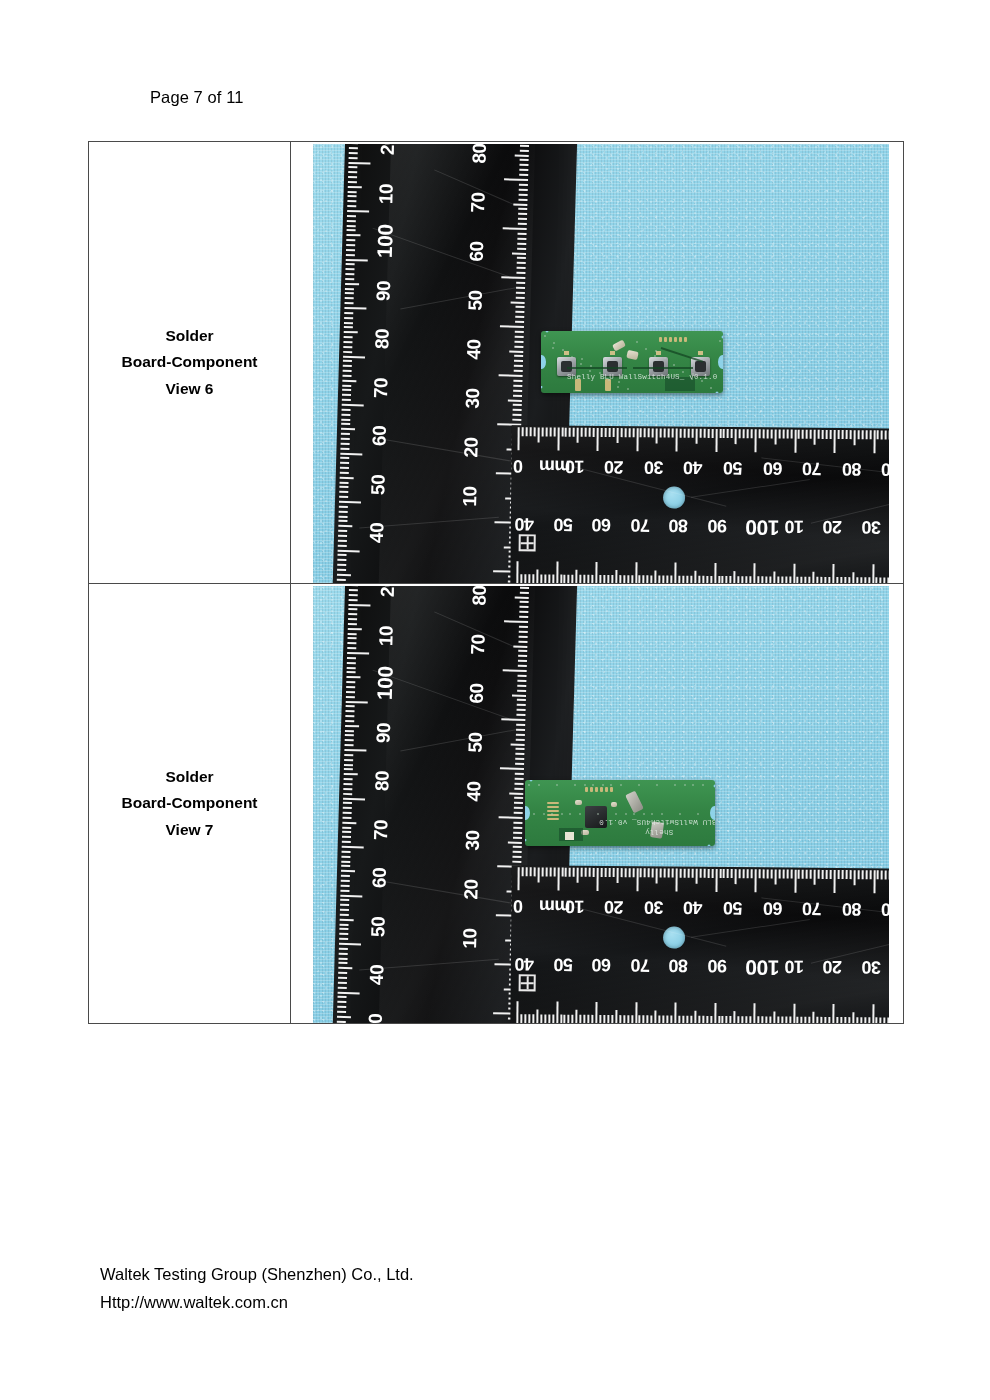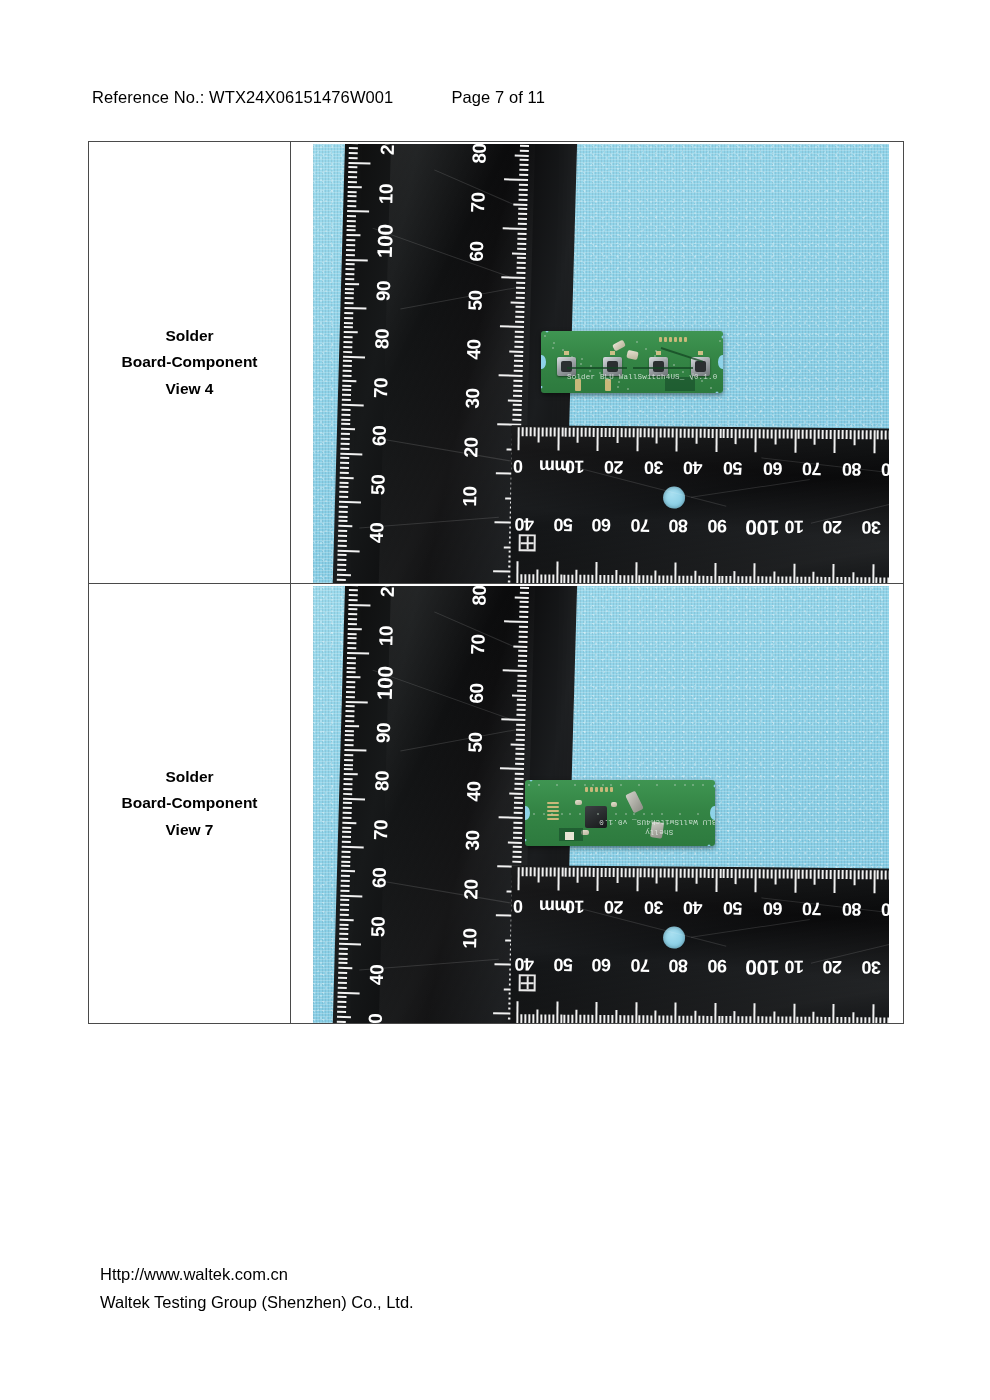--- a/index.html
+++ b/index.html
@@ -282,32 +282,31 @@
     top: 1260px;
     font-size: 16.5px;
     line-height: 1.72;
   }
   .page-footer .f-line { display: block; white-space: nowrap; }
 </style>
 </head>
 <body>
 
 <div class="page-header">
-  <span class="ref-no">Reference No.: WTX24X06151476W001</span>
   <span class="page-no">Page 7 of 11</span>
 </div>
 
 <table class="photo-table">
   <tbody>
 
     <tr>
       <td class="label-cell">
         <span class="lbl-line">Solder</span>
         <span class="lbl-line">Board-Component</span>
-        <span class="lbl-line">View 4</span>
+        <span class="lbl-line">View 6</span>
       </td>
       <td class="photo-cell">
         <div class="photo" id="photo1">
           <div class="fabric-speckle"></div>
           <div class="ruler-v" id="rv1">
             <div class="sheen"></div>
           <div class="scratch" style="left:30px;top:120px;width:150px;transform:rotate(18deg);"></div>
               <div class="scratch" style="left:60px;top:200px;width:120px;transform:rotate(-12deg);"></div>
               <div class="scratch" style="left:40px;top:330px;width:180px;transform:rotate(8deg);"></div>
               <div class="scratch" style="left:90px;top:60px;width:90px;transform:rotate(22deg);"></div>
@@ -761,21 +760,21 @@
               <div class="sw" style="left:150px;top:26px;"></div>
               <div style="position:absolute;left:157px;top:20px;width:5px;height:4px;background:#cdbf87;"></div>
               <div class="trace" style="left:26px;top:36px;width:60px;"></div>
               <div class="trace" style="left:92px;top:36px;width:60px;"></div>
               <div class="trace" style="left:120px;top:16px;width:44px;transform:rotate(18deg);"></div>
               <div class="cap" style="left:72px;top:11px;width:12px;height:7px;transform:rotate(-28deg);"></div>
               <div class="cap" style="left:86px;top:20px;width:11px;height:8px;transform:rotate(12deg);"></div>
               <div class="darkpatch" style="left:124px;top:46px;width:30px;height:14px;"></div>
               <div class="pad" style="left:34px;top:48px;width:6px;height:12px;"></div>
               <div class="pad" style="left:64px;top:48px;width:6px;height:12px;"></div>
-              <div class="silk" style="left:26px;top:42px;">Solder BLU WallSwitch4US_ v0.1.0</div>
+              <div class="silk" style="left:26px;top:42px;">Shelly BLU WallSwitch4US_ v0.1.0</div>
               <div class="dot" style="left:3px;top:4px;"></div>
               <div class="dot" style="left:40px;top:27px;"></div>
               <div class="dot" style="left:77px;top:50px;"></div>
               <div class="dot" style="left:114px;top:19px;"></div>
               <div class="dot" style="left:151px;top:42px;"></div>
               <div class="dot" style="left:12px;top:11px;"></div>
               <div class="dot" style="left:49px;top:34px;"></div>
               <div class="dot" style="left:86px;top:57px;"></div>
               <div class="dot" style="left:123px;top:26px;"></div>
               <div class="dot" style="left:160px;top:49px;"></div>
@@ -1303,15 +1302,15 @@
               <div class="dot" style="left:59px;top:4px;"></div>
               <div class="dot" style="left:100px;top:33px;"></div>
             </div>
         </div>
       </td>
     </tr>
   </tbody>
 </table>
 
 <div class="page-footer">
+  <span class="f-line">Waltek Testing Group (Shenzhen) Co., Ltd.</span>
   <span class="f-line">Http://www.waltek.com.cn</span>
-  <span class="f-line">Waltek Testing Group (Shenzhen) Co., Ltd.</span>
 </div>
 
 </body></html>

